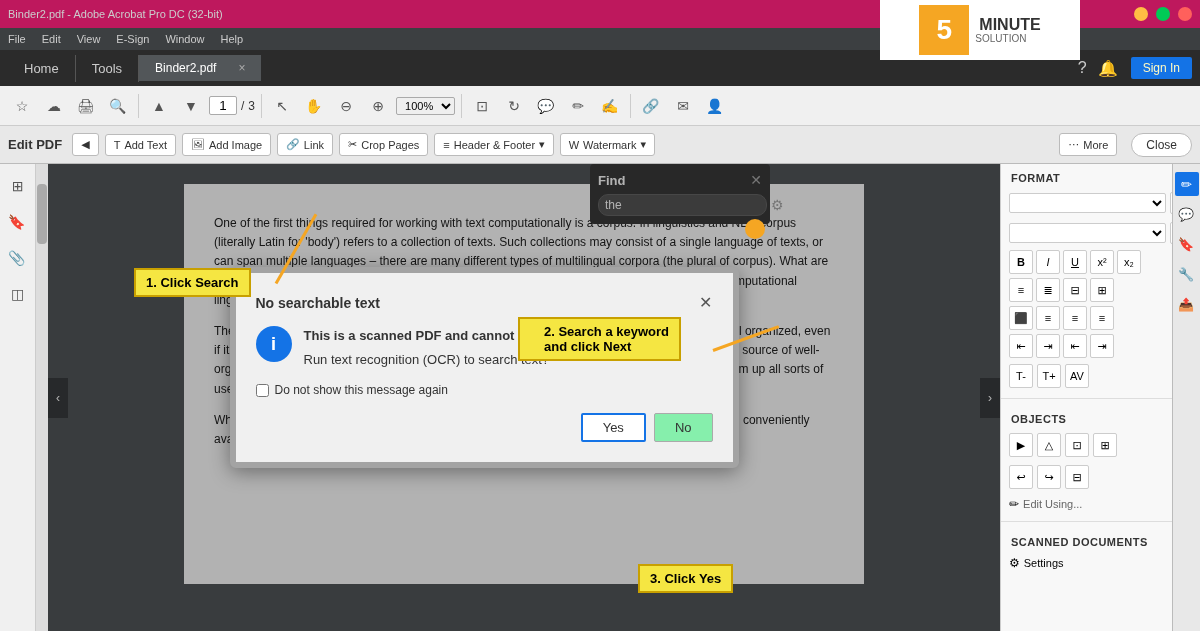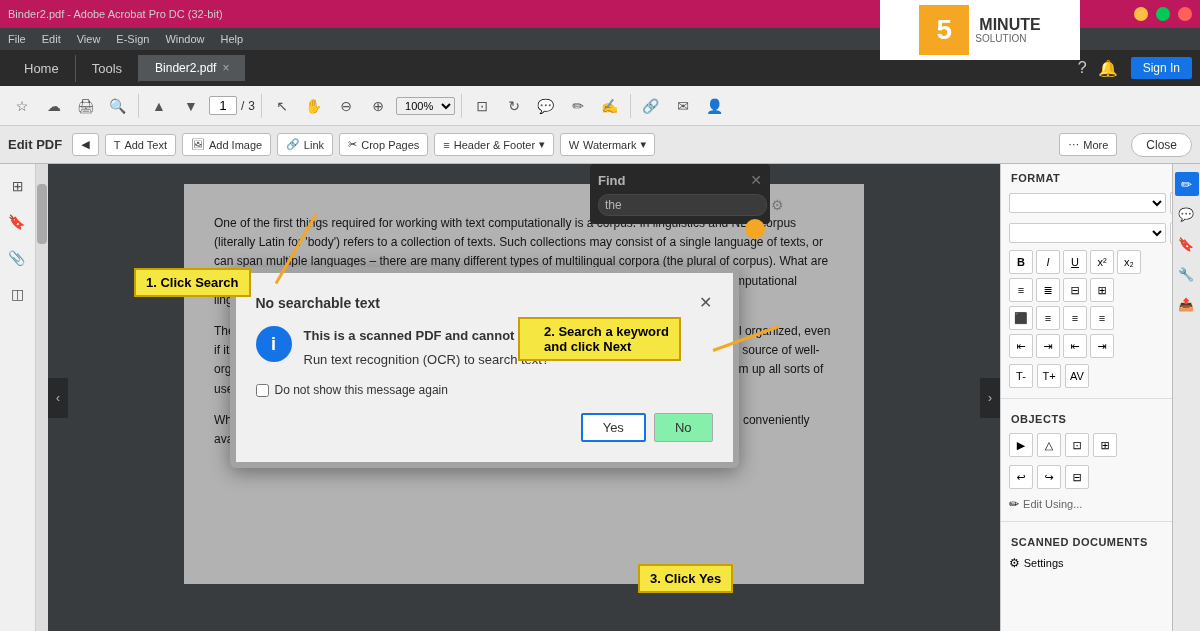--- a/index.html
+++ b/index.html
@@ -84,21 +84,21 @@
       border-right: 1px solid #555;
     }
     .tab-file {
       padding: 6px 16px;
       background: #525659;
       color: white;
       font-size: 12px;
       cursor: pointer;
       display: flex;
       align-items: center;
-      gap: 6px;
+      gap: 22px;
     }
     .tab-close { color: #aaa; font-size: 12px; cursor: pointer; }
 
     
     .tab-bar-right {
       margin-left: auto;
       display: flex;
       align-items: center;
       gap: 12px;
       color: #ccc;

